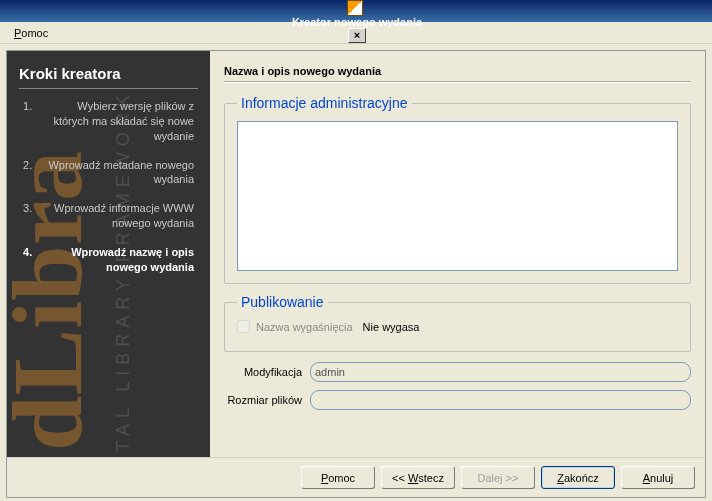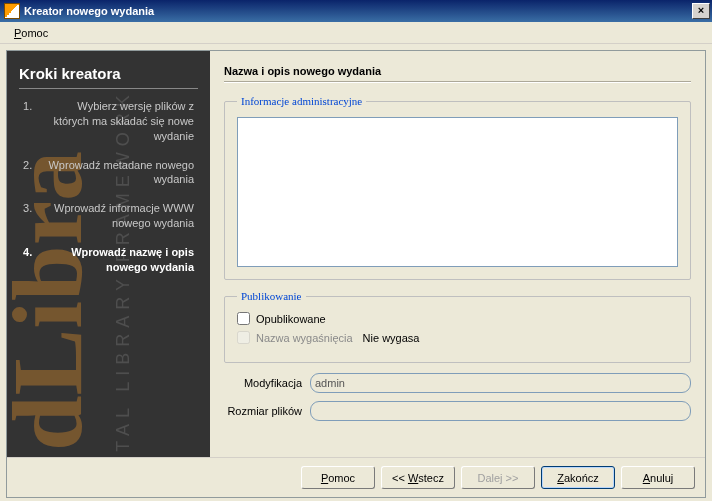--- a/index.html
+++ b/index.html
@@ -13,20 +13,21 @@
     overflow: hidden;
   }
   .titlebar {
     height: 22px;
     background: linear-gradient(to bottom, #0a246a, #3a6ea5);
     color: #fff;
     display: flex;
     align-items: center;
     padding: 0 2px 0 4px;
     font-weight: bold;
+    flex-direction: column;
   }
   .titlebar .tb-icon {
     width: 16px; height: 16px;
     margin-right: 4px;
     background: linear-gradient(135deg, #ff9c00 0 50%, #fff 50% 100%);
     border: 1px solid #7a4a00;
     flex: 0 0 auto;
   }
   .titlebar .tb-text { flex: 1; }
   .titlebar .tb-close {
@@ -151,22 +152,21 @@
   .textbox[readonly] { background: #ece9d8; color: #555; border-radius: 9px; }
   fieldset.group {
     border: 1px solid #bfbfbf;
     border-radius: 2px;
     margin: 0 0 10px 0;
     padding: 10px 12px 12px 12px;
   }
   fieldset.group legend {
     color: #0046d5;
     padding: 0 4px;
-    font-size: 11px;
-    font-family: Liberation Serif, serif;
+    font-size: 14px;
   }
   .uwagi-row { display: flex; gap: 8px; }
   .uwagi-row .lbl { width: 66px; text-align: right; padding-top: 2px; }
   textarea.notes {
     flex: 1;
     height: 150px;
     border: 1px solid #7f9db9;
     background: #fff;
     font: inherit;
     resize: none;
@@ -259,24 +259,20 @@
       <fieldset class="group">
         <legend>Informacje administracyjne</legend>
         <div class="uwagi-row">
           <textarea class="notes" style=""></textarea>
         </div>
       </fieldset>
 
       <fieldset class="group">
         <legend>Publikowanie</legend>
         <div class="check-row">
-          <input type="checkbox" id="cb-pub" style="">
-          <label for="cb-pub">Opublikowane</label>
-        </div>
-        <div class="check-row">
           <input type="checkbox" id="cb-exp" disabled="" style="">
           <label for="cb-exp" class="dim">Nazwa wygaśnięcia</label>
           <span class="exp-val">Nie wygasa</span>
         </div>
       </fieldset>
 
       <div class="row">
         <div class="lbl">Modyfikacja</div>
         <input type="text" class="textbox" readonly="" value="admin" style="">
       </div>

